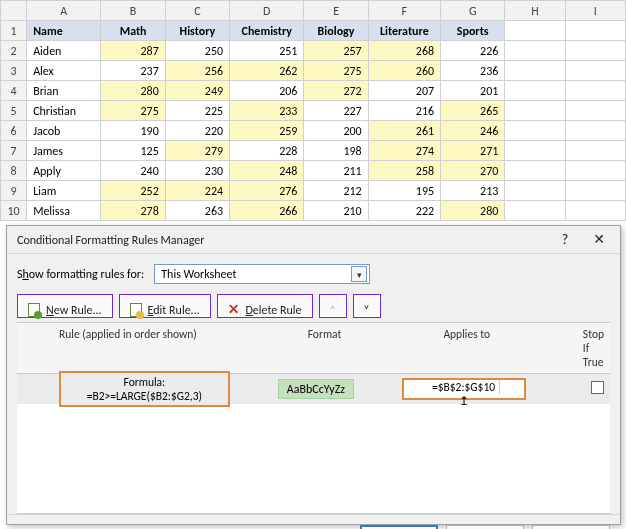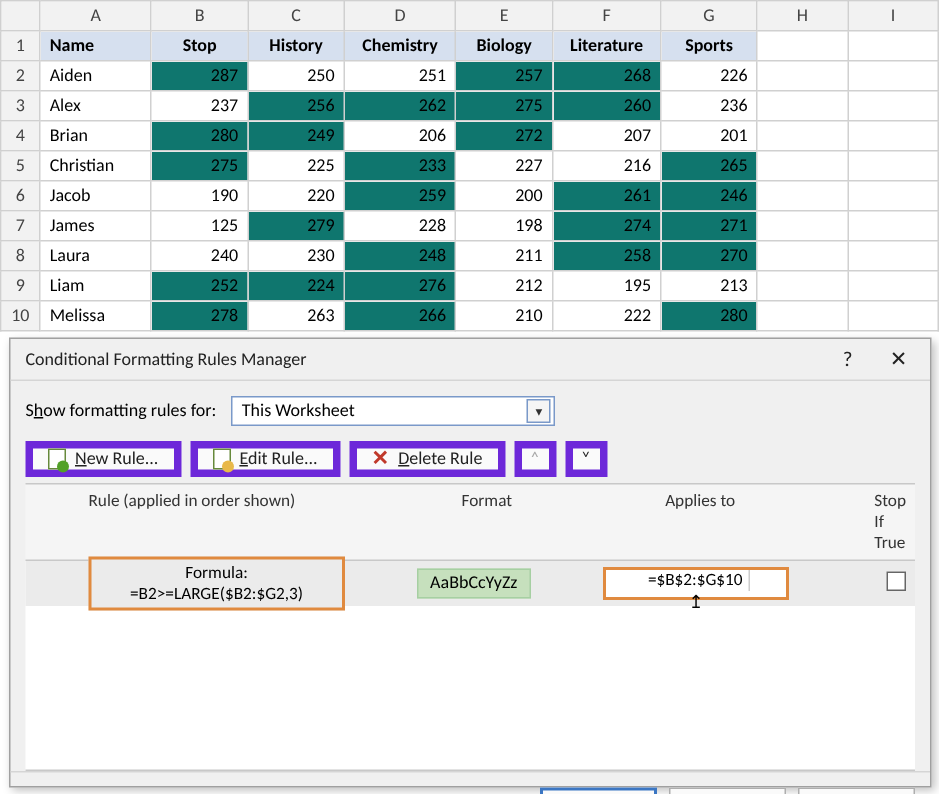--- a/index.html
+++ b/index.html
@@ -41,21 +41,21 @@
     padding: 0;
   }
   .sheet .nameCol { text-align: left; }
   .sheet td.header {
     background: #d6e0ef;
     font-weight: bold;
     text-align: center;
     margin-left: 16px;
   }
   .sheet td.header.nameCol { text-align: left; padding-left: 6px; }
-  .sheet td.hl { background: #0f766e; }
+  .sheet td.hl { background: #fef9c3; }
   
   .dialog {
     position: absolute;
     left: 6px;
     top: 225px;
     width: 615px;
     height: 300px;
     background: #f0f0f0;
     border: 1px solid #a0a0a0;
     box-shadow: 2px 2px 6px rgba(0,0,0,0.25);
@@ -99,23 +99,23 @@
     display: flex;
     align-items: center;
     justify-content: center;
     font-size: 9px;
     color: #333;
     background: #f5f5f5;
   }
   .toolbar { display: flex; gap: 6px; margin-bottom: 4px; }
   .tbtn {
     display: inline-flex;
-    align-items: center;
+    align-items: flex-end;
     height: 24px;
-    border: 5px solid #6d28d9;
+    border: 1px solid #6d28d9;
     background: #fafafa;
     padding: 0 10px;
     gap: 6px;
     font-size: 12px;
     color: #222;
   }
   .tbtn.arrow { width: 28px; justify-content: center; padding: 0; }
   .icon-new, .icon-edit {
     width: 12px; height: 14px; background: #fff; border: 1px solid #66893b;
     position: relative;
@@ -238,21 +238,21 @@
       <th>F</th>
       <th>G</th>
       <th>H</th>
       <th>I</th>
     </tr>
   </thead>
   <tbody id="grid-body">
       <tr>
         <td class="rownum">1</td>
         <td class="header nameCol">Name</td>
-        <td class="header">Stop</td>
+        <td class="header">Math</td>
         <td class="header">History</td>
         <td class="header">Chemistry</td>
         <td class="header">Biology</td>
         <td class="header">Literature</td>
         <td class="header">Sports</td>
         <td></td>
         <td></td>
       </tr>
       <tr>
         <td class="rownum">2</td>
@@ -321,21 +321,21 @@
         <td class="hl">279</td>
         <td>228</td>
         <td>198</td>
         <td class="hl">274</td>
         <td class="hl">271</td>
         <td></td>
         <td></td>
       </tr>
       <tr>
         <td class="rownum">8</td>
-        <td class="nameCol">Laura</td>
+        <td class="nameCol">Apply</td>
         <td>240</td>
         <td>230</td>
         <td class="hl">248</td>
         <td>211</td>
         <td class="hl">258</td>
         <td class="hl">270</td>
         <td></td>
         <td></td>
       </tr>
       <tr>

